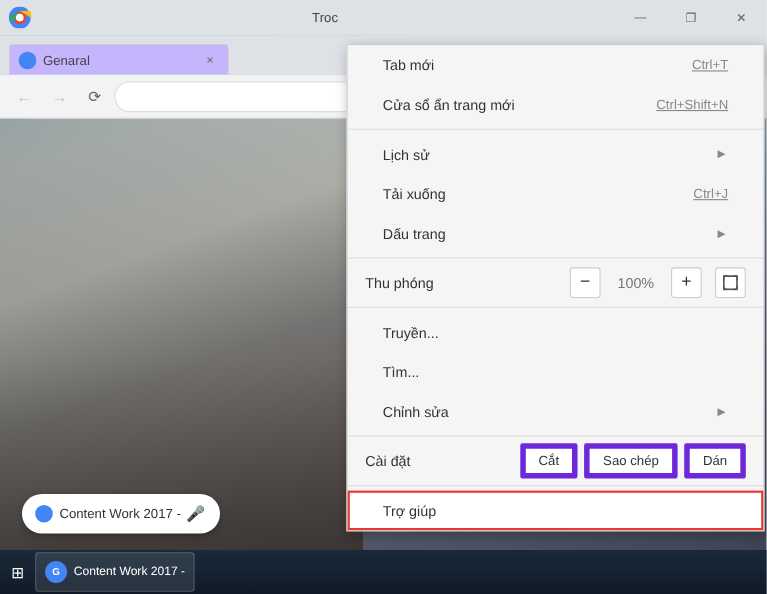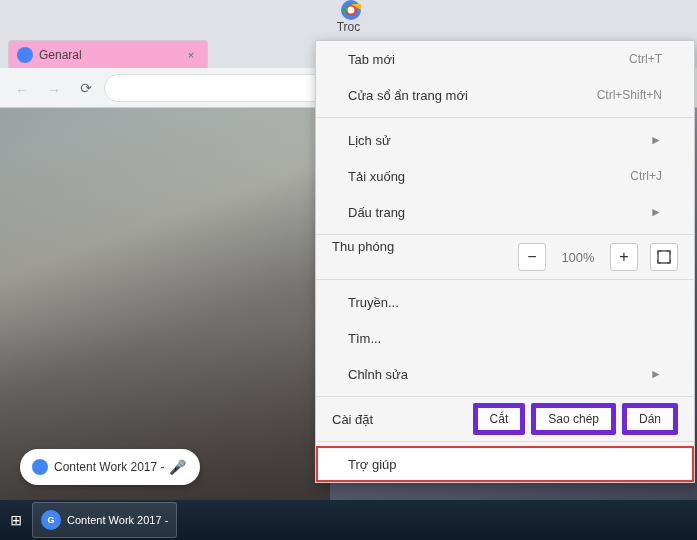--- a/index.html
+++ b/index.html
@@ -34,21 +34,20 @@
 
     
     .chrome-titlebar {
       position: absolute;
       top: 0; left: 0; right: 0;
       height: 32px;
       background: #dee1e6;
       display: flex;
       align-items: center;
       z-index: 10;
-      flex-direction: column;
     }
 
     .chrome-logo {
       width: 28px;
       height: 28px;
       margin-left: 4px;
       display: flex; align-items: center; justify-content: center;
     }
 
     .titlebar-spacer { flex: 1; }
@@ -82,21 +81,21 @@
       height: 36px;
       background: #dee1e6;
       display: flex;
       align-items: flex-end;
       z-index: 10;
       padding-left: 8px;
     }
 
     .tab {
       height: 28px;
-      background: #f9a8d4;
+      background: #c4b5fd;
       border-radius: 4px 4px 0 0;
       display: flex;
       align-items: center;
       padding: 0 8px;
       font-size: 12px;
       color: #444;
       min-width: 200px;
       max-width: 240px;
       border: 1px solid #ccc;
       border-bottom: none;
@@ -271,32 +270,33 @@
       color: #333;
       position: relative;
     }
     .menu-item.highlighted {
       background: white;
       outline: 2px solid #e53935;
       outline-offset: -2px;
     }
 
     .menu-item-label { flex: 1; }
-    .menu-item-shortcut { color: #888; font-size: 12px; }
+    .menu-item-shortcut { color: #888; font-size: 12px; text-decoration: underline; }
     .menu-item-arrow { color: #888; font-size: 12px; margin-left: 8px; }
 
     .menu-separator {
       height: 1px;
       background: #ddd;
       margin: 4px 0;
     }
 
     
     .zoom-row {
       display: flex;
+      align-items: center;
       height: 36px;
       padding: 0 16px;
       border-bottom: none;
     }
 
     .zoom-label { flex: 1; color: #333; }
     .zoom-controls {
       display: flex;
       align-items: center;
       gap: 8px;

